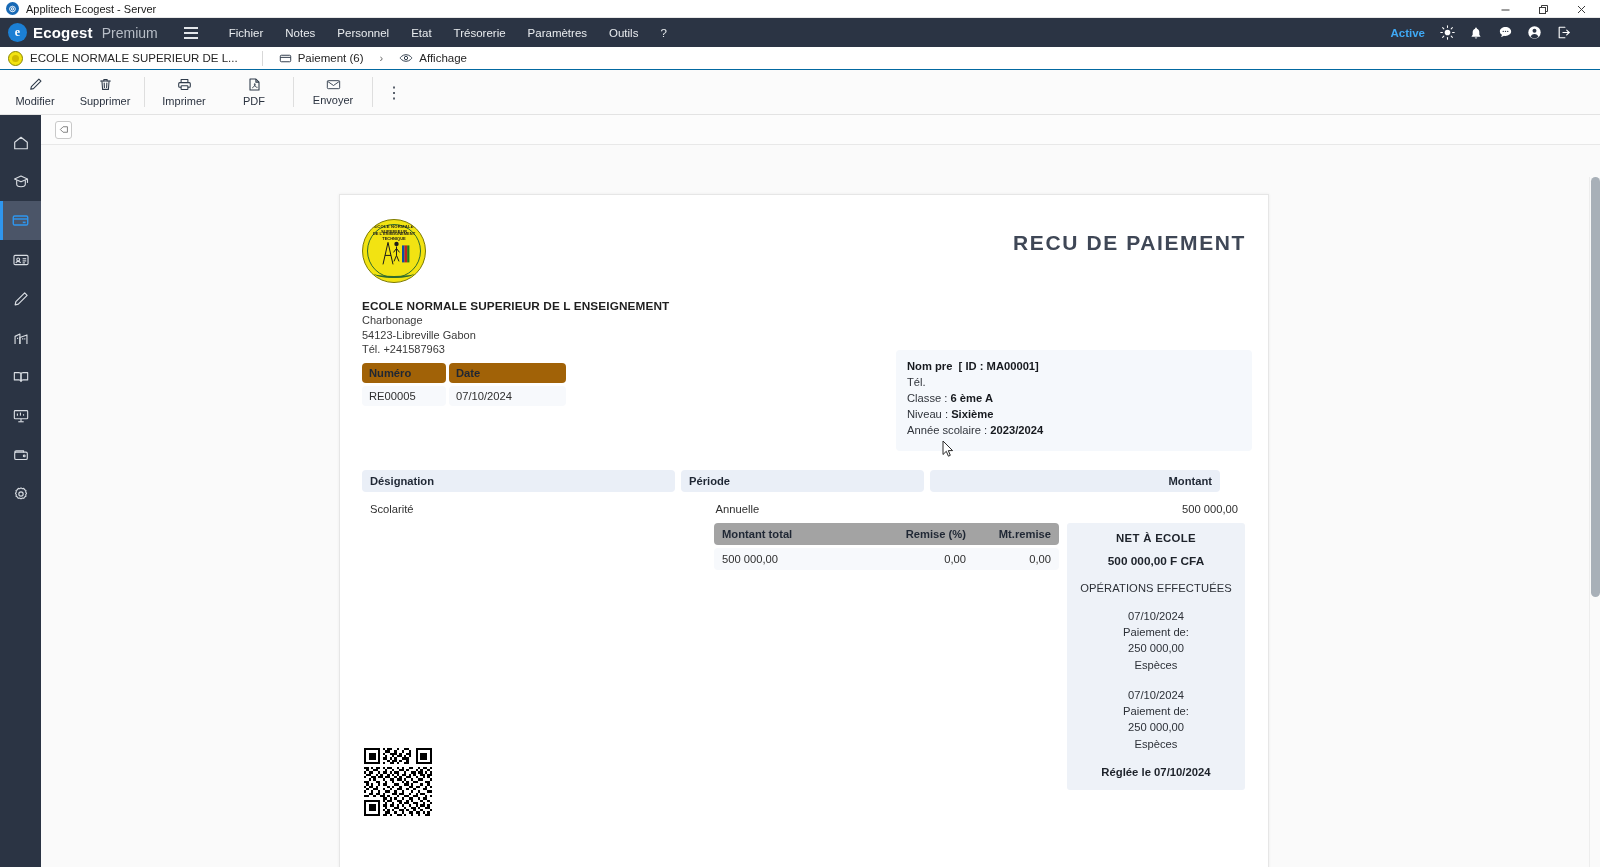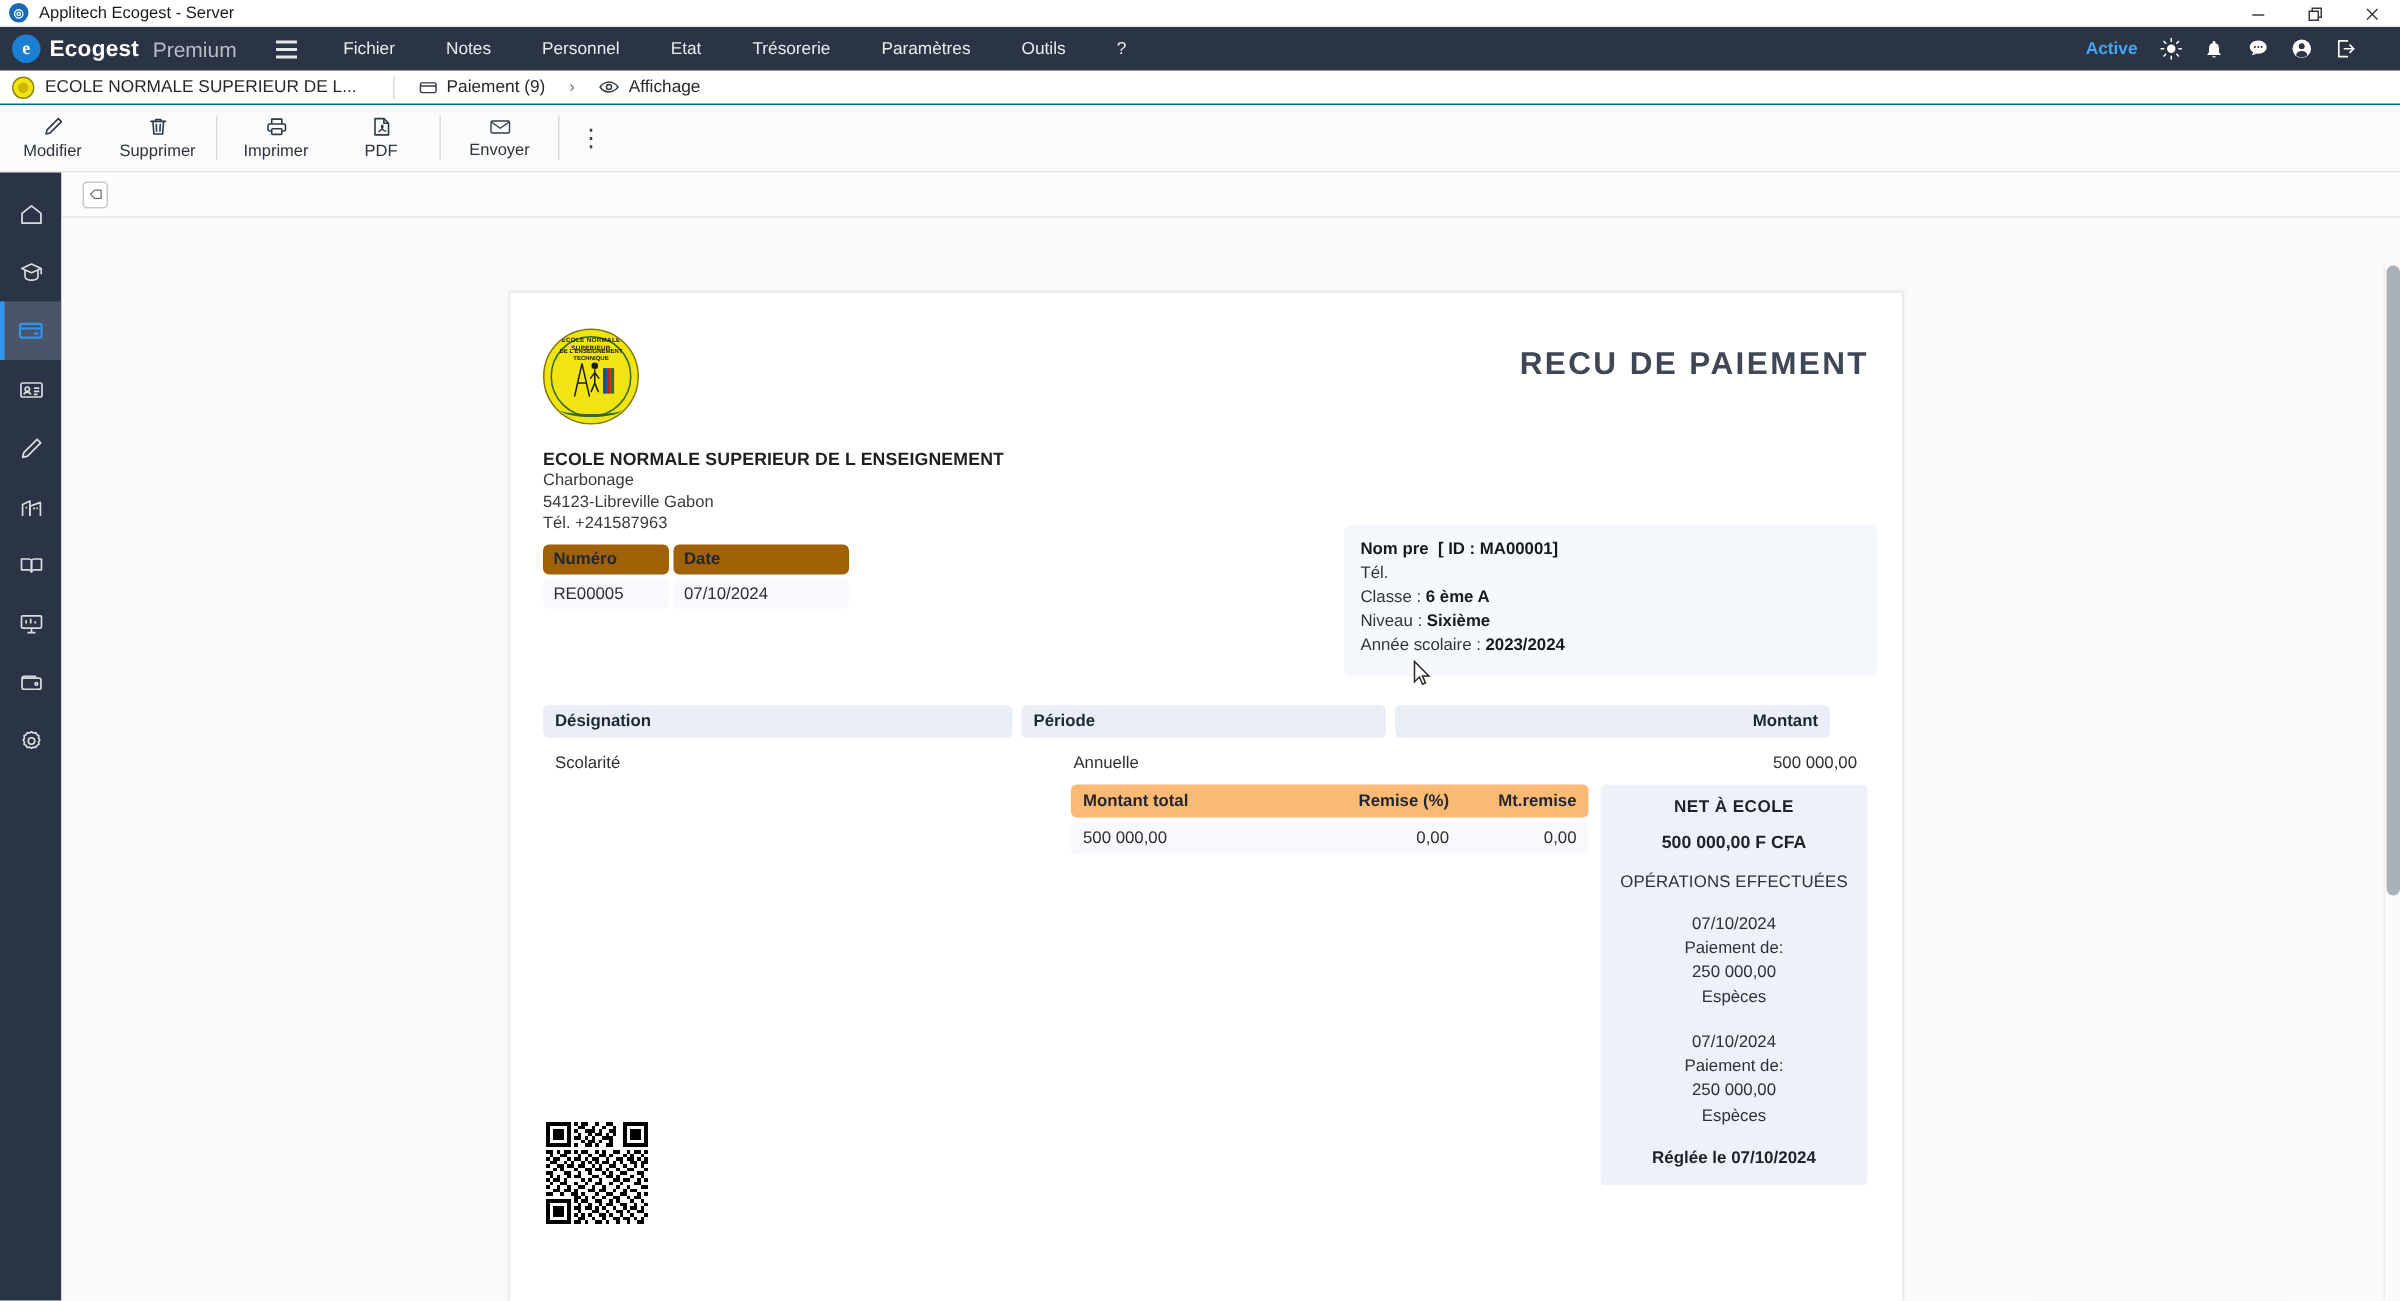--- a/index.html
+++ b/index.html
@@ -68,21 +68,21 @@
   .brand-sub {
     color: #b7bdc7; font-size: 14px; font-weight: normal; margin-left: 3px;
   }
   .hamburger {
     width: 26px; height: 29px;
     display: flex; flex-direction: column; justify-content: center;
     align-items: center; gap: 3px;
     margin-right: 16px;
   }
   .hamburger span { display:block; width: 14px; height: 2px; background: #e3e6ea; }
-  .menubar { display: flex; align-items: center; gap: 16px; }
+  .menubar { display: flex; align-items: center; gap: 4px; }
   .menu-item {
     color: #e9ecef; font-size: 11.5px;
     padding: 6px 9px; white-space: nowrap;
   }
   .appbar-right {
     position: absolute; right: 24px; top: 0; height: 29px;
     display: flex; align-items: center; gap: 3px;
   }
   .active-pill { color: #3fa9f5; font-size: 11.5px; font-weight: bold; margin-right: 6px; }
   .hicon {
@@ -285,21 +285,21 @@
   .ic.periode { width: 243px; }
   .ic.montant { width: 290px; text-align: right; }
 
   
   .totals-wrap {
     position: absolute; left: 374px; top: 328px;
     display: flex; gap: 8px; align-items: flex-start;
   }
   .totals { width: 345px; }
   .tot-head {
-    display: flex; background: #fdba74; border-radius: 4px;
+    display: flex; background: #a3a3a3; border-radius: 4px;
     font-weight: bold; font-size: 11.2px; color: #1f2734;
   }
   .tot-head div { padding: 5px 8px; }
   .tot-row {
     display: flex; background: #f7f9fc; border-radius: 4px;
     margin-top: 3px; font-size: 11.2px; color: #2f2f2f;
   }
   .tot-row div { padding: 5px 8px; }
   .c1 { width: 150px; }
   .c2 { width: 110px; text-align: right; }
@@ -444,21 +444,21 @@
   <div class="crumb-school">
     <div class="seal-mini"></div>
     <span class="crumb-text">ECOLE NORMALE SUPERIEUR DE L...</span>
   </div>
   <div class="crumb-div"></div>
   <div class="crumb-link">
     <svg width="13" height="13" viewBox="0 0 16 16" fill="none" stroke="#2f3b4a" stroke-width="1.2">
       <rect x="1.6" y="4" width="12.8" height="8" rx="1.3"></rect>
         <line x1="1.6" y1="6.6" x2="14.4" y2="6.6"></line>
     </svg>
-    <span>Paiement (9)</span>
+    <span>Paiement (6)</span>
   </div>
   <span class="crumb-sep">›</span>
   <div class="crumb-link">
     <svg width="14" height="14" viewBox="0 0 16 16" fill="none" stroke="#2f3b4a" stroke-width="1.1">
       <path d="M1.2 8S3.6 4.2 8 4.2 14.8 8 14.8 8 12.4 11.8 8 11.8 1.2 8 1.2 8z"></path>
         <circle cx="8" cy="8" r="1.9"></circle>
     </svg>
     <span>Affichage</span>
   </div>
 </div>

